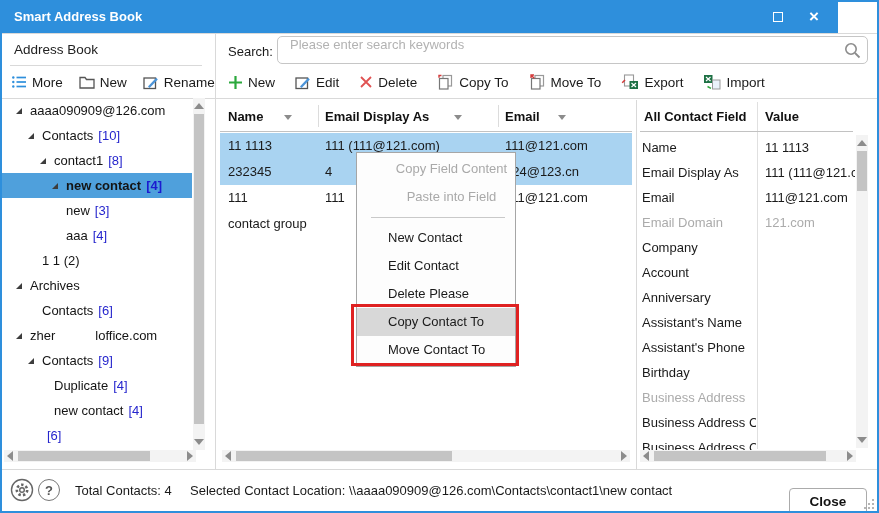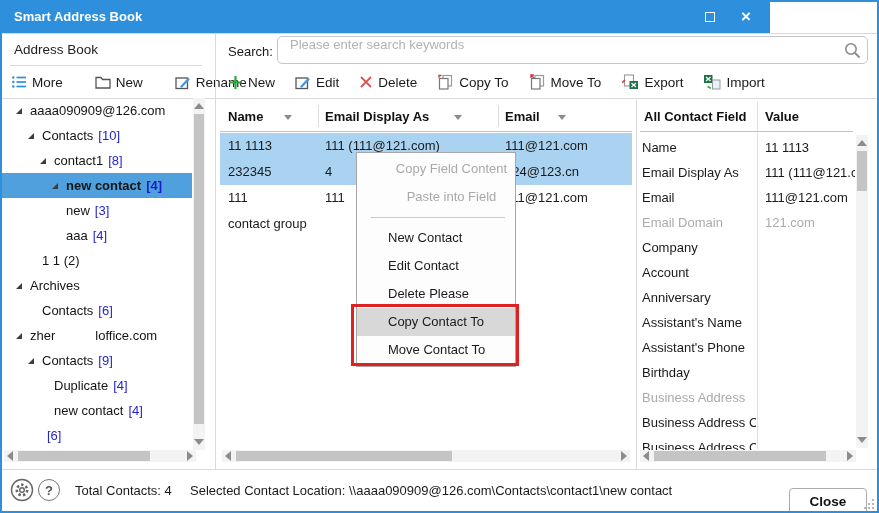--- a/index.html
+++ b/index.html
@@ -1,32 +1,32 @@
 <!DOCTYPE html>
 <html><head>
 <meta charset="utf-8">
 <style>
   * { margin:0; padding:0; box-sizing:border-box; font-family:"Liberation Sans", sans-serif; }
   html,body { width:879px; height:513px; }
   body { position:relative; background:#fff; overflow:hidden; }
 
   
   .winborder { position:absolute; inset:0; border:2px solid #2E8FDC; pointer-events:none; z-index:60; }
-  .titlebar { position:absolute; left:0; top:0; width:770px; height:33px; background:#2E8FDC; color:#fff;
+  .titlebar { position:absolute; left:0; top:0; width:838px; height:33px; background:#2E8FDC; color:#fff;
               display:flex; align-items:center; padding-left:14px; font-size:13px; font-weight:600; z-index:5;}
   .winbtns { position:absolute; right:6px; top:0; height:33px; display:flex; }
   .winbtn { width:36px; height:33px; display:flex; align-items:center; justify-content:center; }
   .maxglyph { width:10px; height:10px; border:1.3px solid #fff; display:block; }
   .closeglyph { color:#fff; font-size:17px; line-height:17px; }
 
   .divline { position:absolute; background:#D9D9D9; }
 
   
   .sb-title { position:absolute; left:14px; top:42px; font-size:13.5px; color:#222; }
-  .sb-toolbar { position:absolute; left:12px; top:70px; height:24px; display:flex; gap:32px; align-items:center; }
+  .sb-toolbar { position:absolute; left:12px; top:70px; height:24px; display:flex; gap:16px; align-items:center; }
   .tbi { display:flex; align-items:center; gap:5px; font-size:13.5px; color:#1a1a1a; cursor:default; }
 
   .titem { position:absolute; left:2px; width:190px; height:25px; line-height:25px; font-size:13px; color:#141414;
            white-space:nowrap; overflow:hidden; display:flex; align-items:center; }
   .titem .tri { width:14px; flex:0 0 14px; display:flex; align-items:center; }
   .titem .tri::before { content:""; width:0; height:0; border-bottom:6px solid #3d3d3d; border-left:6px solid transparent; }
   .titem .tri.empty::before { display:none; }
   .tcnt { color:#2525CD; margin-left:5px; }
   .lv0 { padding-left:14px; } .lv1 { padding-left:26px; } .lv2 { padding-left:38px; } .lv3 { padding-left:50px; }
   .titem.sel { background:#4FA0DC; font-weight:bold; }

